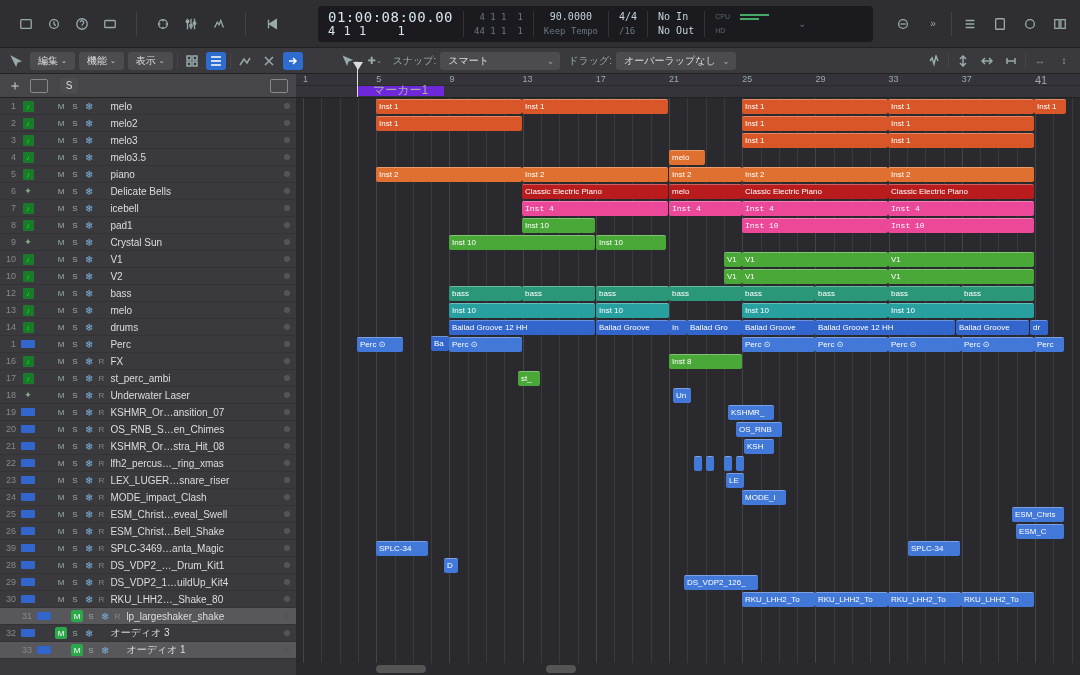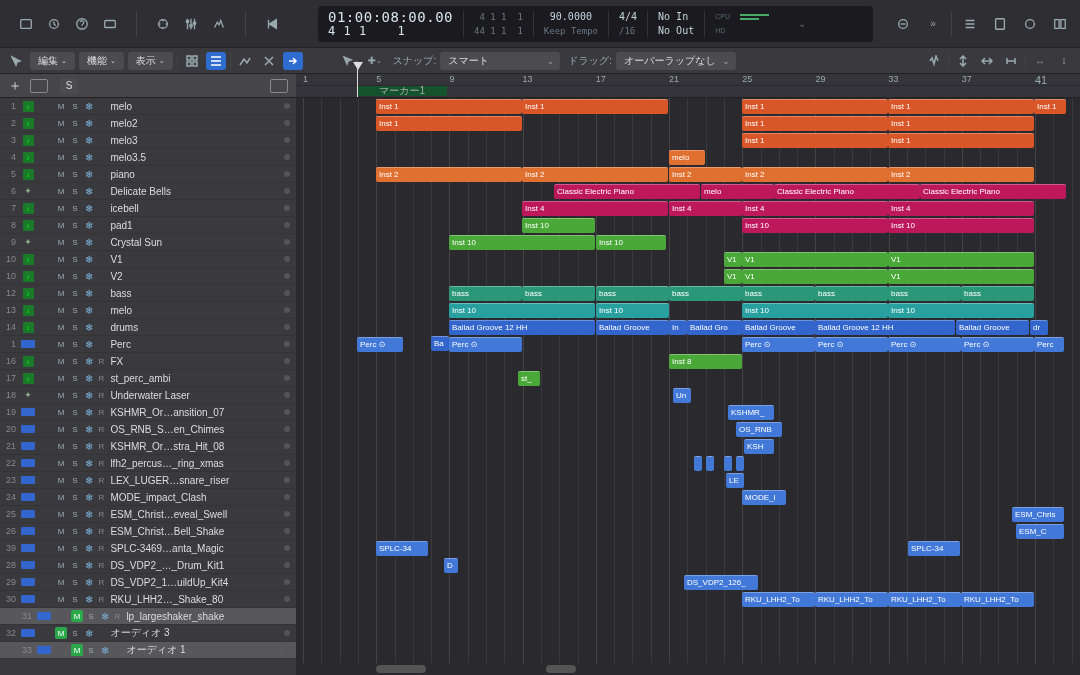--- a/index.html
+++ b/index.html
@@ -59,27 +59,27 @@
 .tk-m.on { background:#2aa84a; color:#fff; border-radius:2px; }
 .tk-gear { color:#7bb0d8; font-size:10px; margin:0 3px; }
 .tk-r { color:#888; font-size:8px; width:10px; text-align:center; }
 .tk-name { flex:1; color:#ddd; padding-left:4px; white-space:nowrap; overflow:hidden; text-overflow:ellipsis; }
 .tk-dot { width:6px; height:6px; background:#555; border-radius:50%; margin-right:6px; }
 
 
 .arrange { flex:1; position:relative; overflow:hidden; background:#2a2a2e; }
 .grid-v { position:absolute; top:0; bottom:0; width:1px; background:#3a3a3e; }
 .grid-v.major { background:#444; }
-.marker { background:#14532d; color:#aaa; font-size:10px; padding:0 22px; height:10px; display:flex; align-items:center; }
+.marker { background:#6d28d9; color:#aaa; font-size:12px; padding:0 16px; height:10px; display:flex; align-items:center; }
 .playhead { position:absolute; top:-12px; bottom:0; width:1px; background:#ddd; z-index:5; }
 .playhead::before { content:''; position:absolute; top:0; left:-4px; width:0; height:0; border-left:5px solid transparent; border-right:5px solid transparent; border-top:8px solid #ddd; }
 
 .region { position:absolute; height:15px; border-radius:2px; padding:0 3px; color:#fff; font-size:8px; line-height:14px; white-space:nowrap; overflow:hidden; border-top:1px solid rgba(255,255,255,0.3); }
 .r-orange{background:#d85628;} .r-orange2{background:#e07030;}
-.r-yellow{background:#be185d;margin-left:32px;} .r-green1{background:#be185d;} .r-green2{background:#4aa838;}
+.r-yellow{background:#b91c1c;} .r-green1{background:#ec4899;font-family:Liberation Mono, monospace;} .r-green2{background:#4aa838;}
 .r-teal{background:#2a9878;} .r-cyan{background:#28a0a0;}
 .r-blue{background:#3266cc;} .r-blue2{background:#4278d8;}
 
 .scroll-h { position:absolute; bottom:0; left:296px; right:0; height:12px; background:#2a2a2e; display:flex; align-items:center; }
 .scroll-thumb { position:absolute; height:8px; background:#555; border-radius:4px; top:2px; }
 
 .ruler-area { position:relative; height:24px; background:#34343a; margin-left:0; border-bottom:1px solid #222; }
 .ruler-top { height:12px; border-bottom:1px solid #2a2a2e; position:relative; }
 .ruler-bot { height:12px; position:relative; }
 </style>

